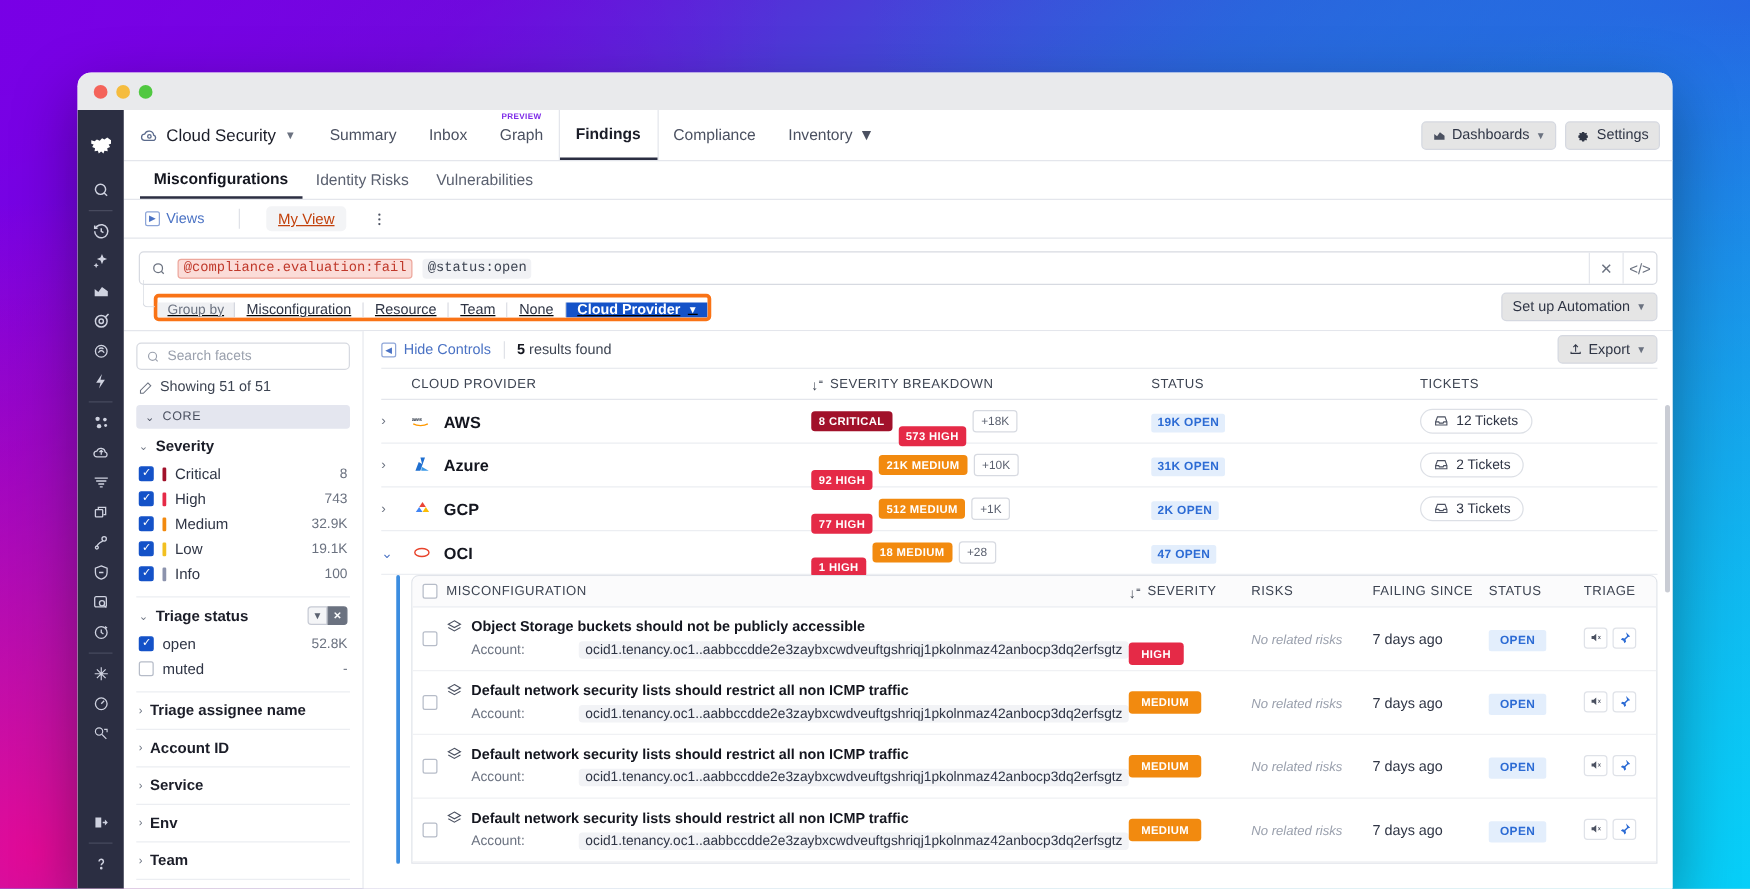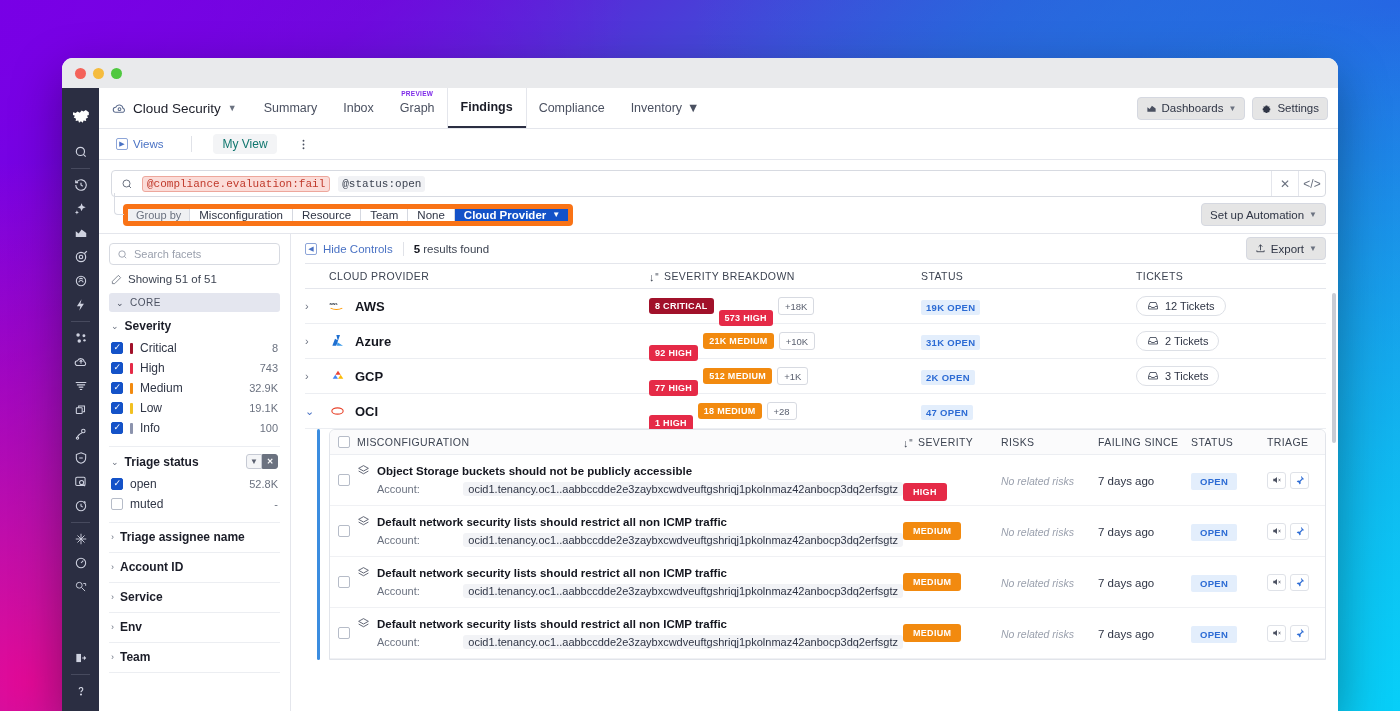--- a/index.html
+++ b/index.html
@@ -68,41 +68,41 @@
     border-bottom: 1px solid #e4e6ec; flex: 0 0 31px; }
   .stab { display: flex; align-items: center; padding: 0 11px; font-size: 12.5px; color: #5b6170; }
   .stab.active { color: #14161f; font-weight: bold; border-bottom: 2px solid #2b2e42; }
 
   .viewsbar { height: 31px; display: flex; align-items: center; gap: 13px; padding-left: 10px;
     border-bottom: 1px solid #e4e6ec; flex: 0 0 31px; }
   .views-btn { display: flex; align-items: center; gap: 5px; font-size: 11.5px; color: #4a72c4; padding: 3px 7px; }
   .views-ico { width: 12px; height: 12px; border: 1px solid #8da5d8; border-radius: 2px; color: #4a72c4;
     display: flex; align-items: center; justify-content: center; font-size: 7px; }
   .vdiv { width: 1px; height: 16px; background: #e0e2e8; margin: 0 8px; }
-  .myview { font-size: 12px; color: #0f766e; padding: 3px 9px; background: #f3f4f6; border-radius: 4px; }
+  .myview { font-size: 12px; color: #c2410c; padding: 3px 9px; background: #f3f4f6; border-radius: 4px; text-decoration: underline; }
   .kebab { width: 20px; height: 20px; display:flex; align-items:center; justify-content:center;
     color:#4b5161; margin-left:4px; }
 
   .searchrow { padding: 10px 12px 0 12px; }
   .searchbox { height: 27px; border: 1px solid #d7dae1; border-radius: 4px; display: flex; align-items: center;
     background: #fff; }
   .sb-ico { width: 30px; display: flex; align-items: center; justify-content: center; color: #6b7280; }
   .sb-ico svg { width: 12px; height: 12px; }
   .chip-fail { font-family: "Liberation Mono", monospace; font-size: 11px; color: #c0392b;
     background: #fbdcd8; border: 1px solid #eda79c; border-radius: 3px; padding: 1px 4px; }
   .chip-open { font-family: "Liberation Mono", monospace; font-size: 11px; color: #3d4452;
     background: #f1f2f5; border-radius: 3px; padding: 2px 4px; margin-left: 8px; }
   .sb-right { margin-left: auto; display: flex; align-items: stretch; height: 100%; }
   .sb-btn { width: 27px; display: flex; align-items: center; justify-content: center; color: #6b7280;
     border-left: 1px solid #e4e6ec; font-size: 12px; }
 
   .groupbar { padding: 6px 12px 7px 24px; display: flex; align-items: center; position: relative; }
   .gb-elbow { position: absolute; left: 15px; top: -4px; width: 10px; height: 22px;
     border-left: 1px solid #d9dce3; border-bottom: 1px solid #d9dce3; border-radius: 0 0 0 4px; }
-  .seg { display: flex; align-items: flex-end; border: 5px solid #f97316; border-radius: 4px; overflow: hidden; height: 22px; }
+  .seg { display: flex; align-items: flex-end; border: 3px solid #f97316; border-radius: 4px; overflow: hidden; height: 22px; text-decoration: underline; }
   .seg-lab { background: #eff0f3; color: #6b7280; font-size: 11px; display: flex; align-items: center; padding: 0 8px;
     border-right: 1px solid #d5d8e0; }
   .seg-item { font-size: 11.5px; color: #2f3545; display: flex; align-items: center; padding: 0 9px;
     border-right: 1px solid #d5d8e0; background: #fff; }
   .seg-item:last-child { border-right: none; }
   .seg-item.sel { background: #1452c8; color: #fff; font-weight: bold; gap: 6px; padding-right: 8px; }
   .seg-item.sel .chev { font-size: 8px; }
   .gb-right { margin-left: auto; }
 
   .content { flex: 1; display: flex; min-height: 0; border-top: 1px solid #e4e6ec; }
@@ -401,20 +401,31 @@
           </div>
           <div class="btn-o">
             <svg viewBox="0 0 24 24" fill="#2f3545">
                 <path d="M12 8a4 4 0 104 4 4 4 0 00-4-4zm9 4l-2-.6a7 7 0 00-.6-1.5l1-1.8-1.5-1.5-1.8 1a7 7 0 00-1.5-.6L14 5h-4l-.6 2a7 7 0 00-1.5.6l-1.8-1L4.6 8.1l1 1.8a7 7 0 00-.6 1.5L3 12v4l2 .6a7 7 0 00.6 1.5l-1 1.8 1.5 1.5 1.8-1a7 7 0 001.5.6L10 23h4l.6-2a7 7 0 001.5-.6l1.8 1 1.5-1.5-1-1.8a7 7 0 00.6-1.5l2-.6z" transform="scale(.92) translate(1,1)"></path>
               </svg>
             <span>Settings</span>
           </div>
         </div>
       </div>
 
+      <div class="subtabs">
+        <div class="stab active">
+            <span>Misconfigurations</span>
+          </div>
+        <div class="stab">
+            <span>Identity Risks</span>
+          </div>
+        <div class="stab">
+            <span>Vulnerabilities</span>
+          </div>
+      </div>
 
       <div class="viewsbar">
         <div class="views-btn">
           <span class="views-ico">▶</span>
           <span>Views</span>
         </div>
         <div class="vdiv"></div>
         <div class="myview">My View</div>
         <div class="kebab">
           <svg viewBox="0 0 24 24" fill="currentColor" width="13" height="13">

